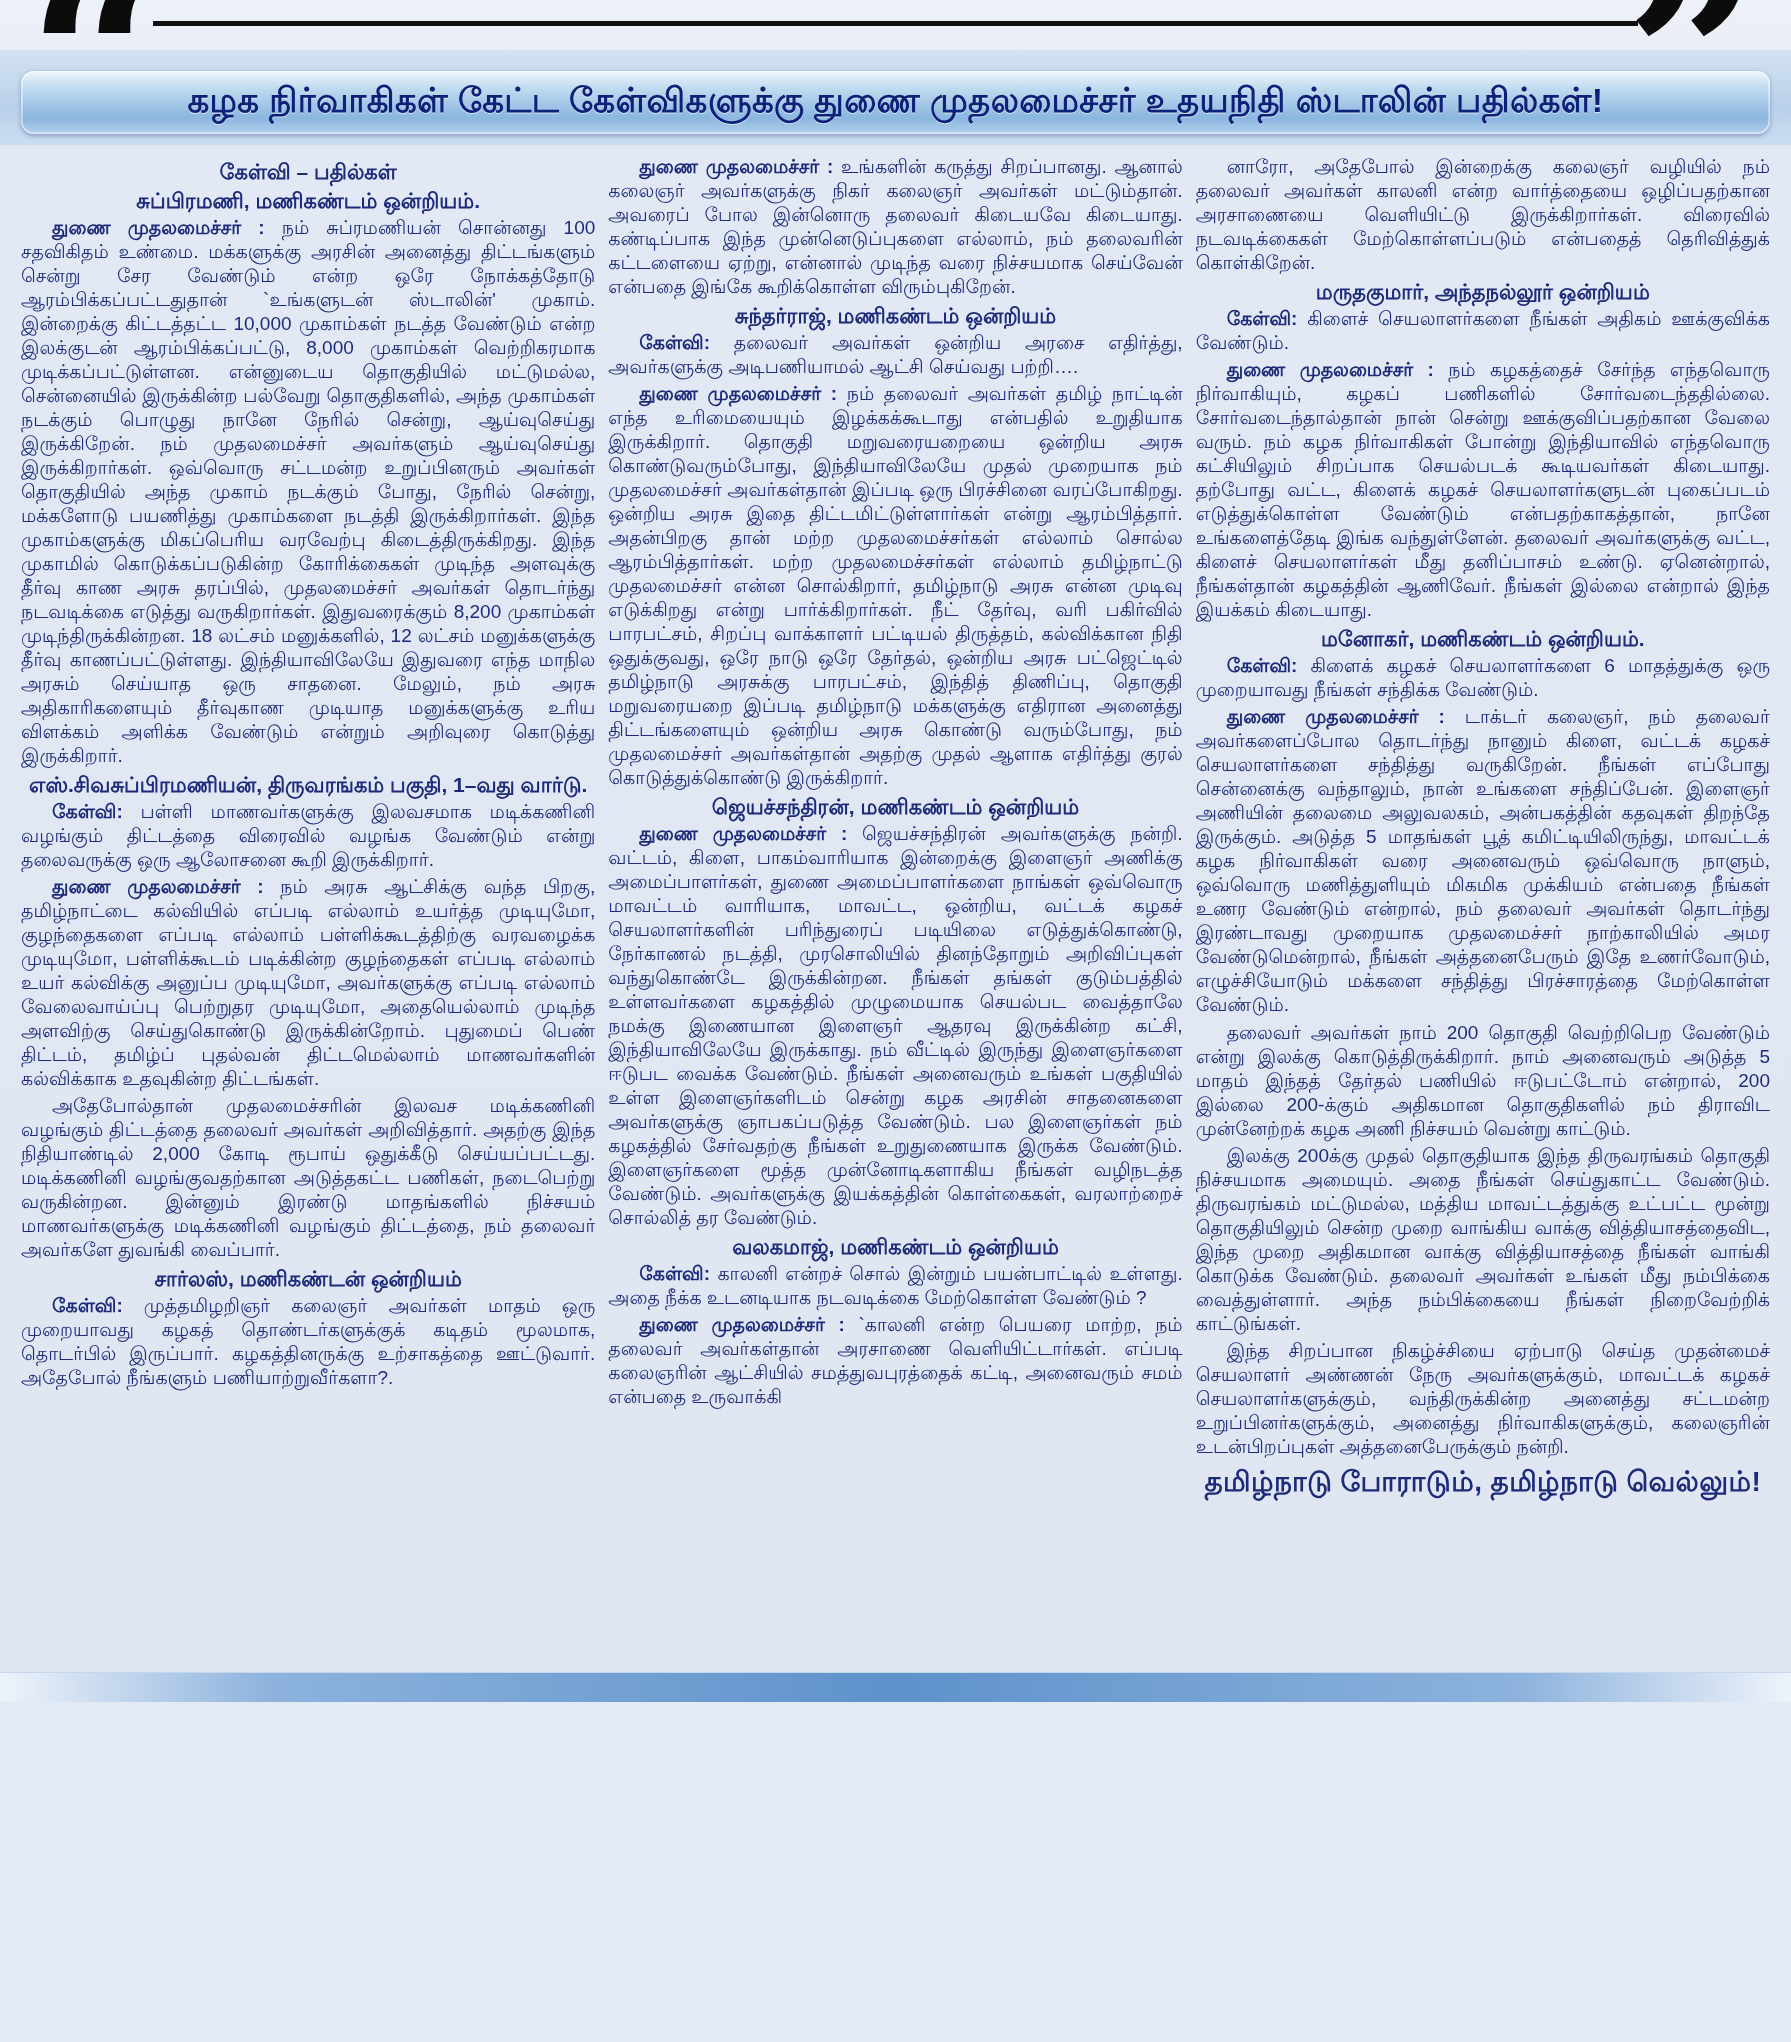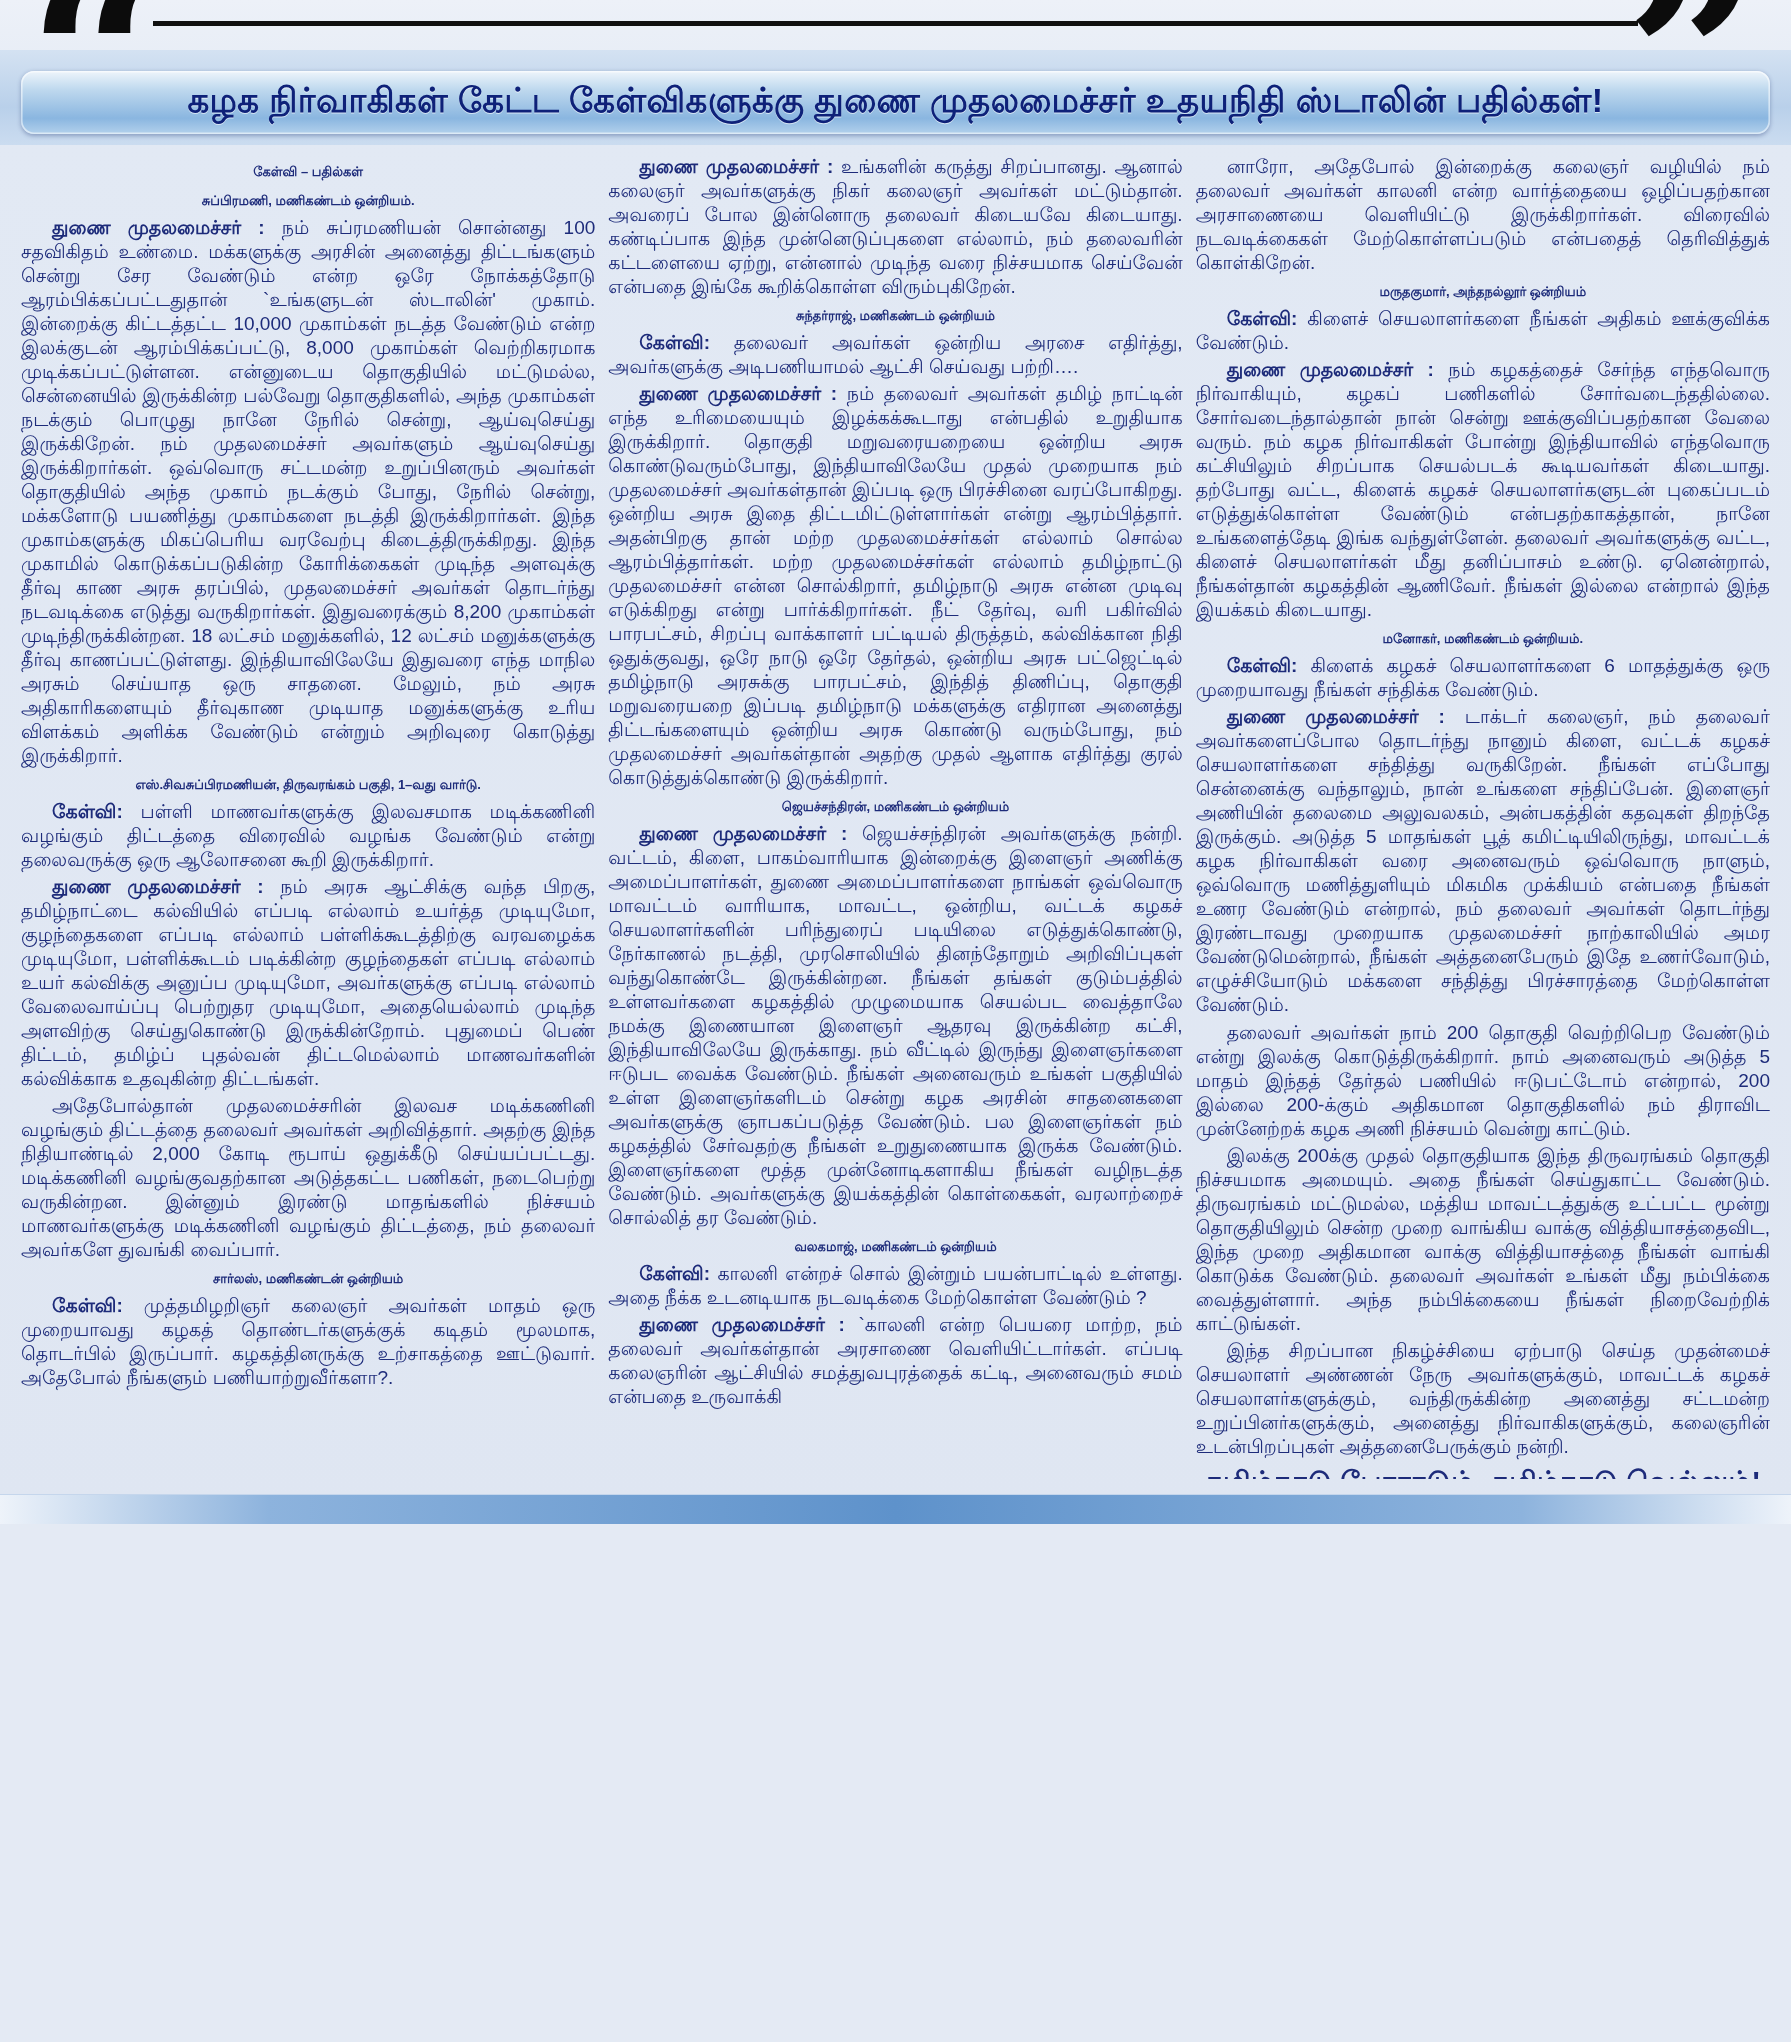--- a/index.html
+++ b/index.html
@@ -2,21 +2,21 @@
 <html style="--page-bg: #e4eaf4; --text: #1d2b7a; --banner-text: #0e2179; --banner-blue: #8ab6e0; --quote-black: #0c0c0c;font-size:13px"><head>
 <meta charset="utf-8">
 <style>
   html,body{margin:0;padding:0;}
   body{
     width:1791px;height:2043px;
     font-family:"Liberation Sans","DejaVu Sans",sans-serif;
     background:var(--page-bg,#e4eaf4);
   }
   .page{
-    position:relative;width:1791px;height:1524px;overflow:hidden;
+    position:relative;width:1791px;height:1702px;overflow:hidden;
     background:linear-gradient(180deg,#edf1f8 0%,#e2e9f4 8%,#dfe6f2 100%);
   }
   
   .top-rule{
     position:absolute;top:21px;left:153px;right:153px;height:4.8px;
     background:#101010;
   }
   .quote{
     position:absolute;top:-63px;
     font-family:"DejaVu Serif","Liberation Serif",serif;
@@ -46,21 +46,21 @@
   .columns{
     position:absolute;top:155px;left:21px;right:21px;bottom:45px;
     display:flex;gap:13px;overflow:hidden;
   }
   .col{
     flex:1 1 0;overflow:hidden;
     color:var(--text,#1d2b7a);
     font-size:19px;line-height:24px;text-align:justify;
   }
   .col h3{
-    margin:4.8px 0 3.2px 0;font-size:13px;line-height:24px;
+    margin:4.8px 0 3.2px 0;font-size:21px;line-height:24px;
     font-weight:bold;text-align:center;color:var(--text,#1d2b7a);
   }
   .col p{
     margin:0 0 3.2px 0;text-indent:31px;
   }
   .col p b{font-weight:bold;}
   .slogan h3{font-size:28px;letter-spacing:0.4px;margin-top:11.3px;}
   
   .bottom-bar{
     position:absolute;left:0;right:0;bottom:0;height:29px;

